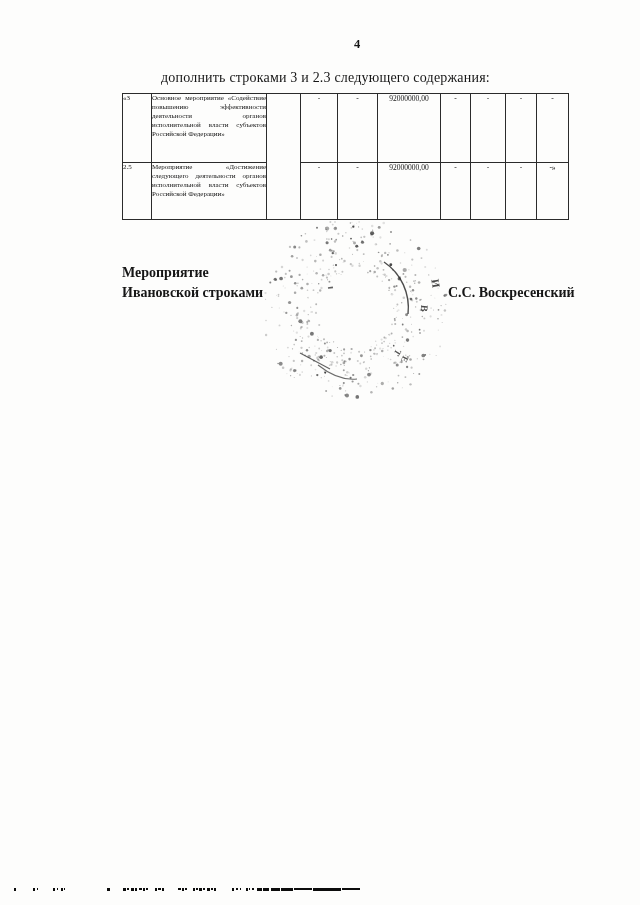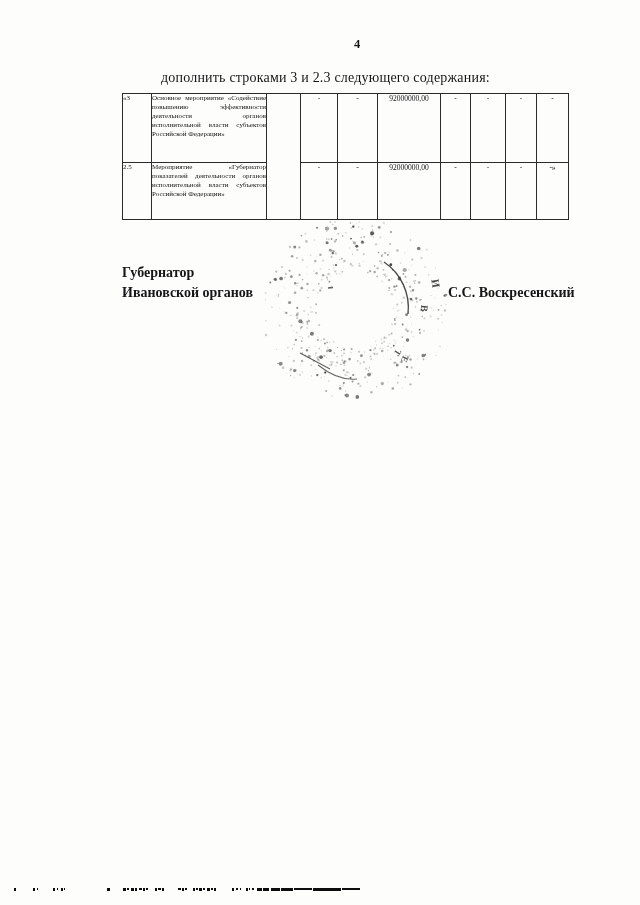--- a/index.html
+++ b/index.html
@@ -134,21 +134,21 @@
       <td class="c-val">-</td>
       <td class="c-val">-</td>
       <td class="c-val">92000000,00</td>
       <td class="c-val">-</td>
       <td class="c-val">-</td>
       <td class="c-val">-</td>
       <td class="c-val">-</td>
     </tr>
     <tr class="row-2">
       <td class="c-num">2.5</td>
-      <td class="c-text">Мероприятие «Губернатор показателей деятельности органов исполнительной власти субъектов Российской Федерации»</td>
+      <td class="c-text">Мероприятие «Достижение следующего деятельности органов исполнительной власти субъектов Российской Федерации»</td>
       <td class="c-val">-</td>
       <td class="c-val">-</td>
       <td class="c-val">92000000,00</td>
       <td class="c-val">-</td>
       <td class="c-val">-</td>
       <td class="c-val">-</td>
       <td class="c-val">-»</td>
     </tr>
   </tbody>
     </table>
@@ -660,22 +660,22 @@
     <path d="M50,141 L80,157" fill="none" stroke="#3a3a3a" stroke-width="1.1" opacity="0.8"></path>
     <path d="M68,153 Q88,169 107,167" fill="none" stroke="#3a3a3a" stroke-width="1.1" opacity="0.75"></path>
     <rect x="78" y="75" width="5" height="1.6" fill="#3a3a3a" transform="rotate(-8 80 76)" opacity="0.8"></rect>
     <text x="182" y="72" font-size="11" font-weight="bold" fill="#2a2a2a" opacity="0.85" transform="rotate(80 182 72)" text-anchor="middle">И</text>
     <text x="171" y="96" font-size="10" font-weight="bold" fill="#2a2a2a" opacity="0.85" transform="rotate(95 171 96)" text-anchor="middle">В</text>
     <text x="145" y="139" font-size="9" font-weight="bold" fill="#2a2a2a" opacity="0.8" transform="rotate(122 145 139)" text-anchor="middle">Т</text>
     <text x="152" y="146" font-size="9" font-weight="bold" fill="#2a2a2a" opacity="0.8" transform="rotate(116 152 146)" text-anchor="middle">Е</text>
   </svg>
 
   <div class="sig-title">
-    <div>Губернатор</div>
-    <div>Ивановской органов</div>
+    <div>Мероприятие</div>
+    <div>Ивановской строками</div>
   </div>
 
   <div class="sig-name">С.С. Воскресенский</div>
 
   <div class="artifact-strip">
       <div class="mark" style="left: 14px; width: 2px; height: 3px;"></div>
       <div class="mark" style="left: 33px; width: 2px; height: 3px;"></div>
       <div class="mark" style="left: 37px; width: 1px; height: 2px;"></div>
       <div class="mark" style="left: 53px; width: 2px; height: 3px;"></div>
       <div class="mark" style="left: 57px; width: 1px; height: 2px;"></div>

